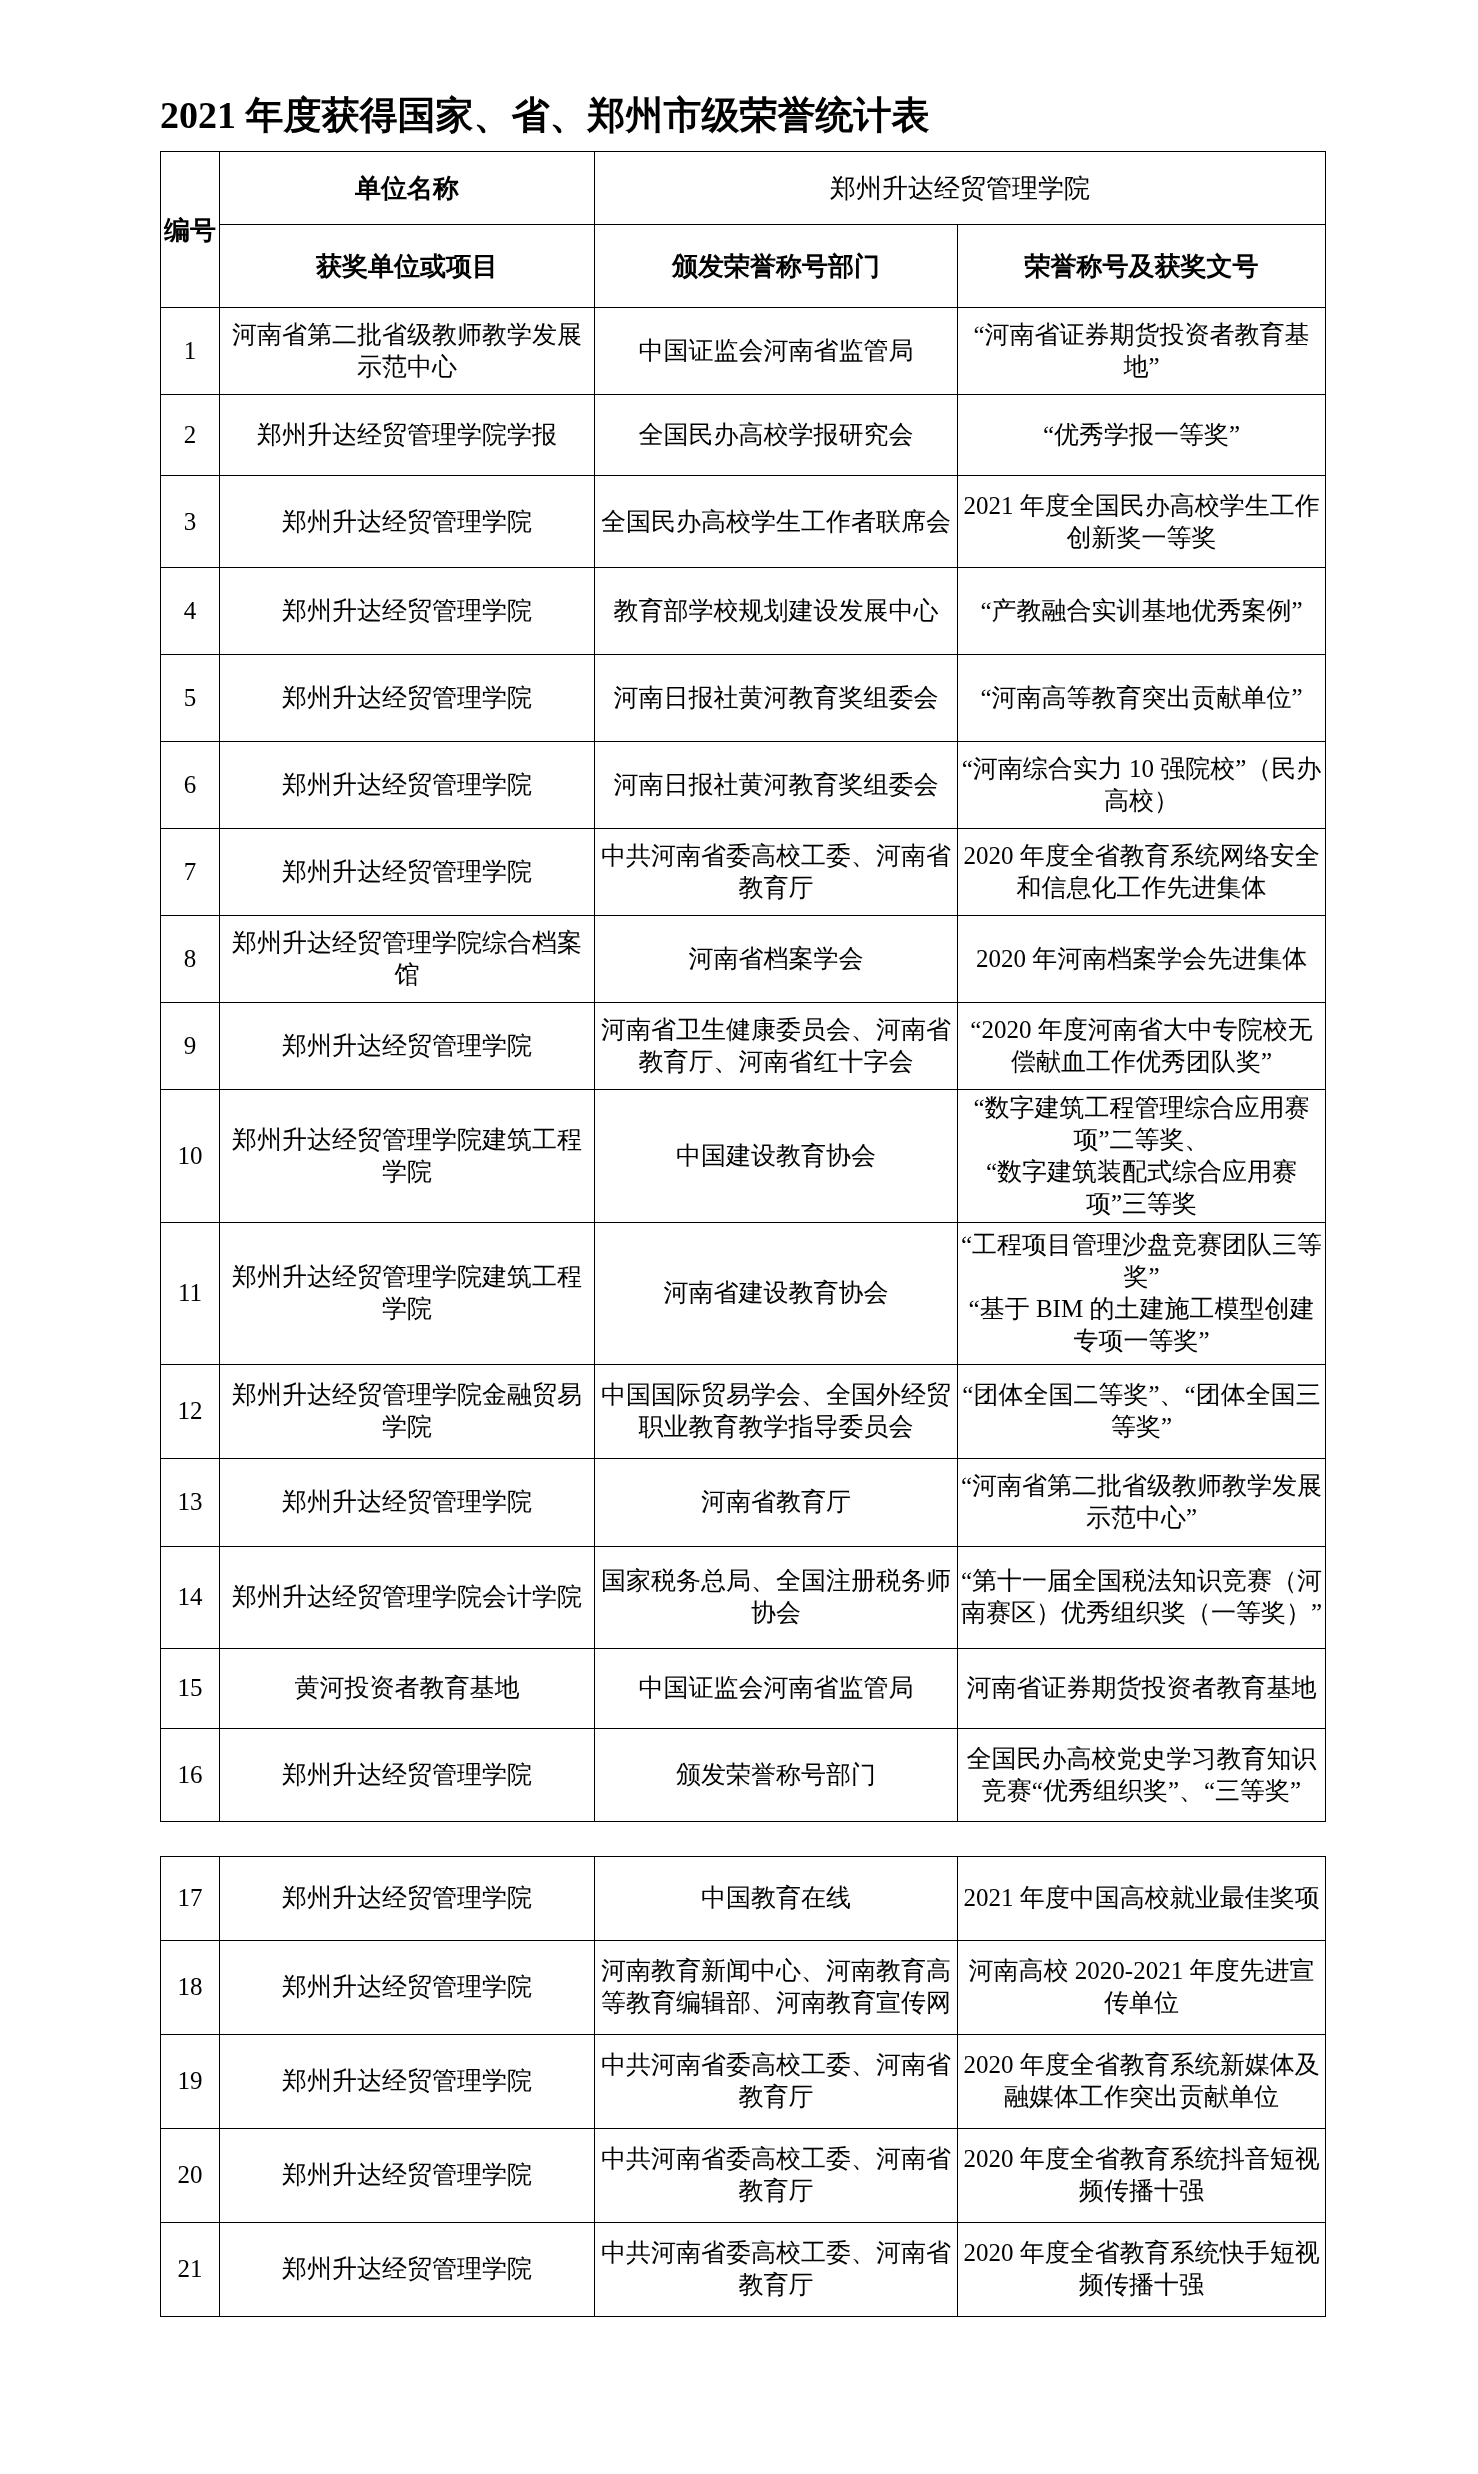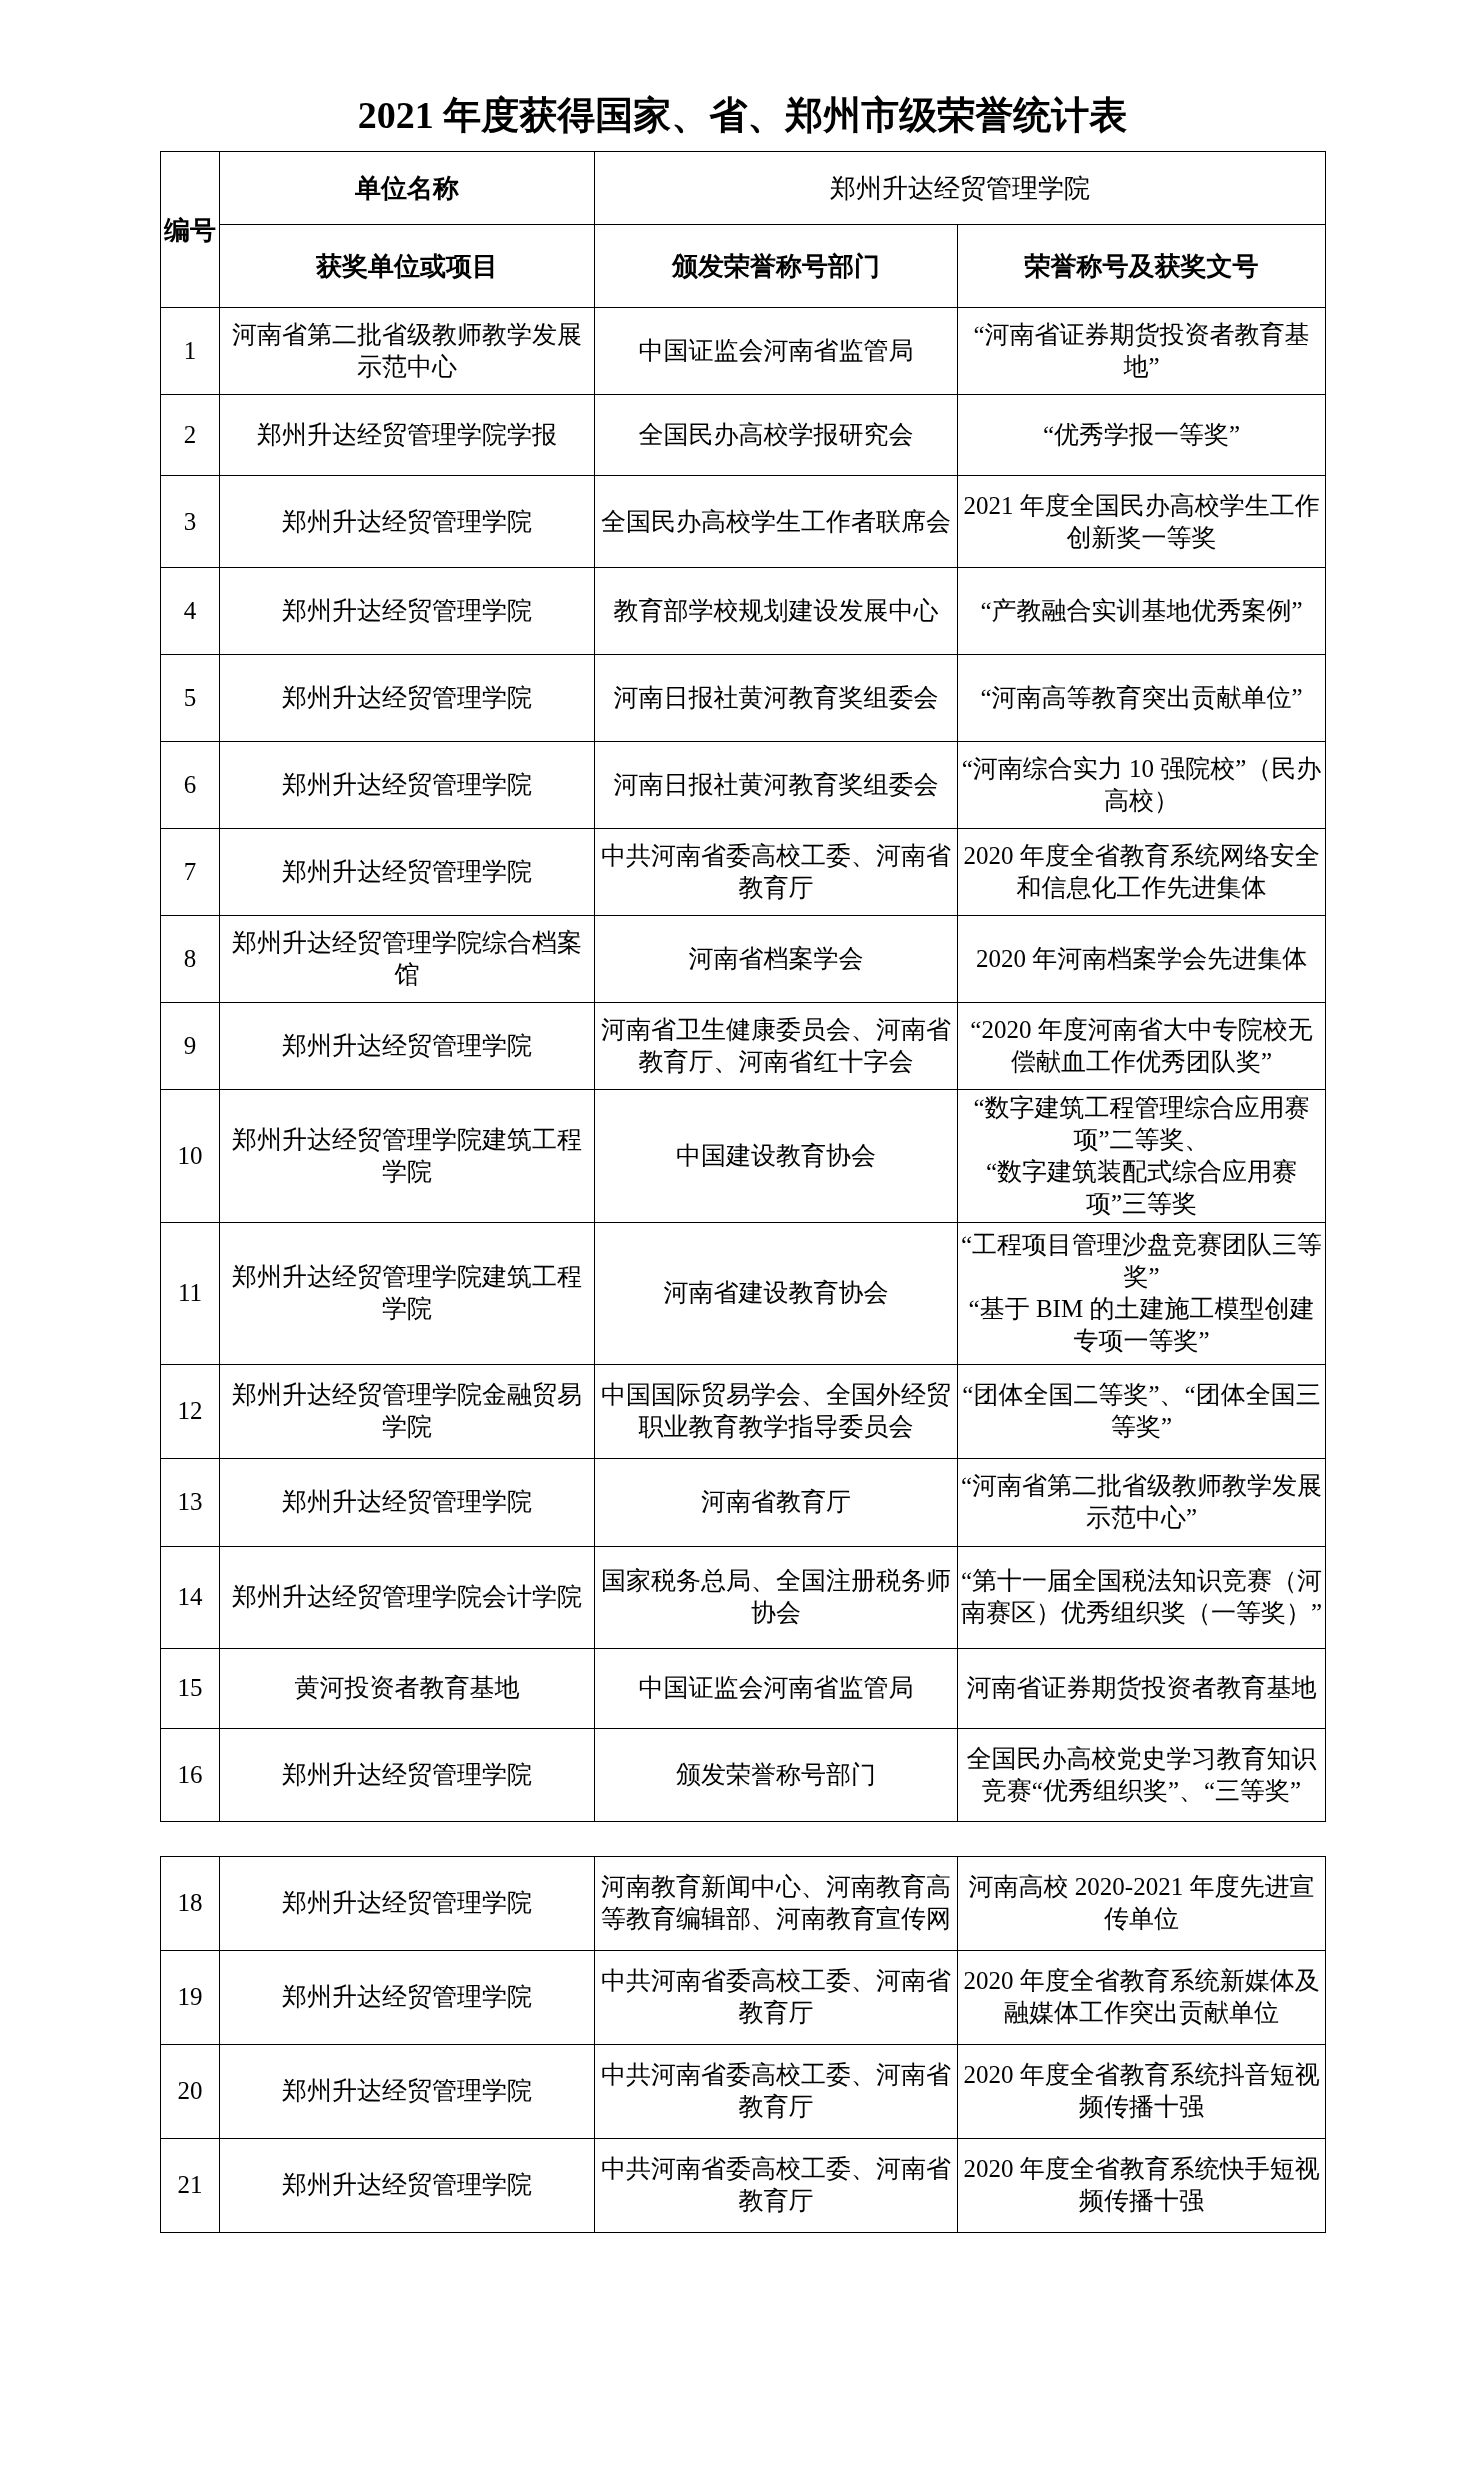--- a/index.html
+++ b/index.html
@@ -10,21 +10,21 @@
     color: #000000;
     font-family: "Liberation Serif", "DejaVu Serif", serif;
   }
   .page {
     box-sizing: border-box;
     padding: 93px 0 0 160px;
   }
   .doc-title {
     width: 1165px;
     margin: 0 0 13px 0;
-    text-align: center;
+    text-align: left;
     font-size: 38px;
     line-height: 45px;
     font-weight: bold;
     font-family: "Liberation Serif", "DejaVu Serif", serif;
   }
   table.honor-table {
     border-collapse: collapse;
     table-layout: fixed;
     width: 1165px;
     border: 1.9px solid #000;
@@ -187,20 +187,26 @@
   </table>
 
   <table class="honor-table second">
     <colgroup>
         <col class="c-id">
         <col class="c-unit">
         <col class="c-dept">
         <col class="c-honor">
       </colgroup>
     <tbody>
+      <tr style="height:84px">
+        <td class="num">17</td>
+        <td>郑州升达经贸管理学院</td>
+        <td>中国教育在线</td>
+        <td>2021 年度中国高校就业最佳奖项</td>
+      </tr>
       <tr style="height:94px">
         <td class="num">18</td>
         <td>郑州升达经贸管理学院</td>
         <td>河南教育新闻中心、河南教育高等教育编辑部、河南教育宣传网</td>
         <td>河南高校 2020-2021 年度先进宣传单位</td>
       </tr>
       <tr style="height:94px">
         <td class="num">19</td>
         <td>郑州升达经贸管理学院</td>
         <td>中共河南省委高校工委、河南省教育厅</td>

